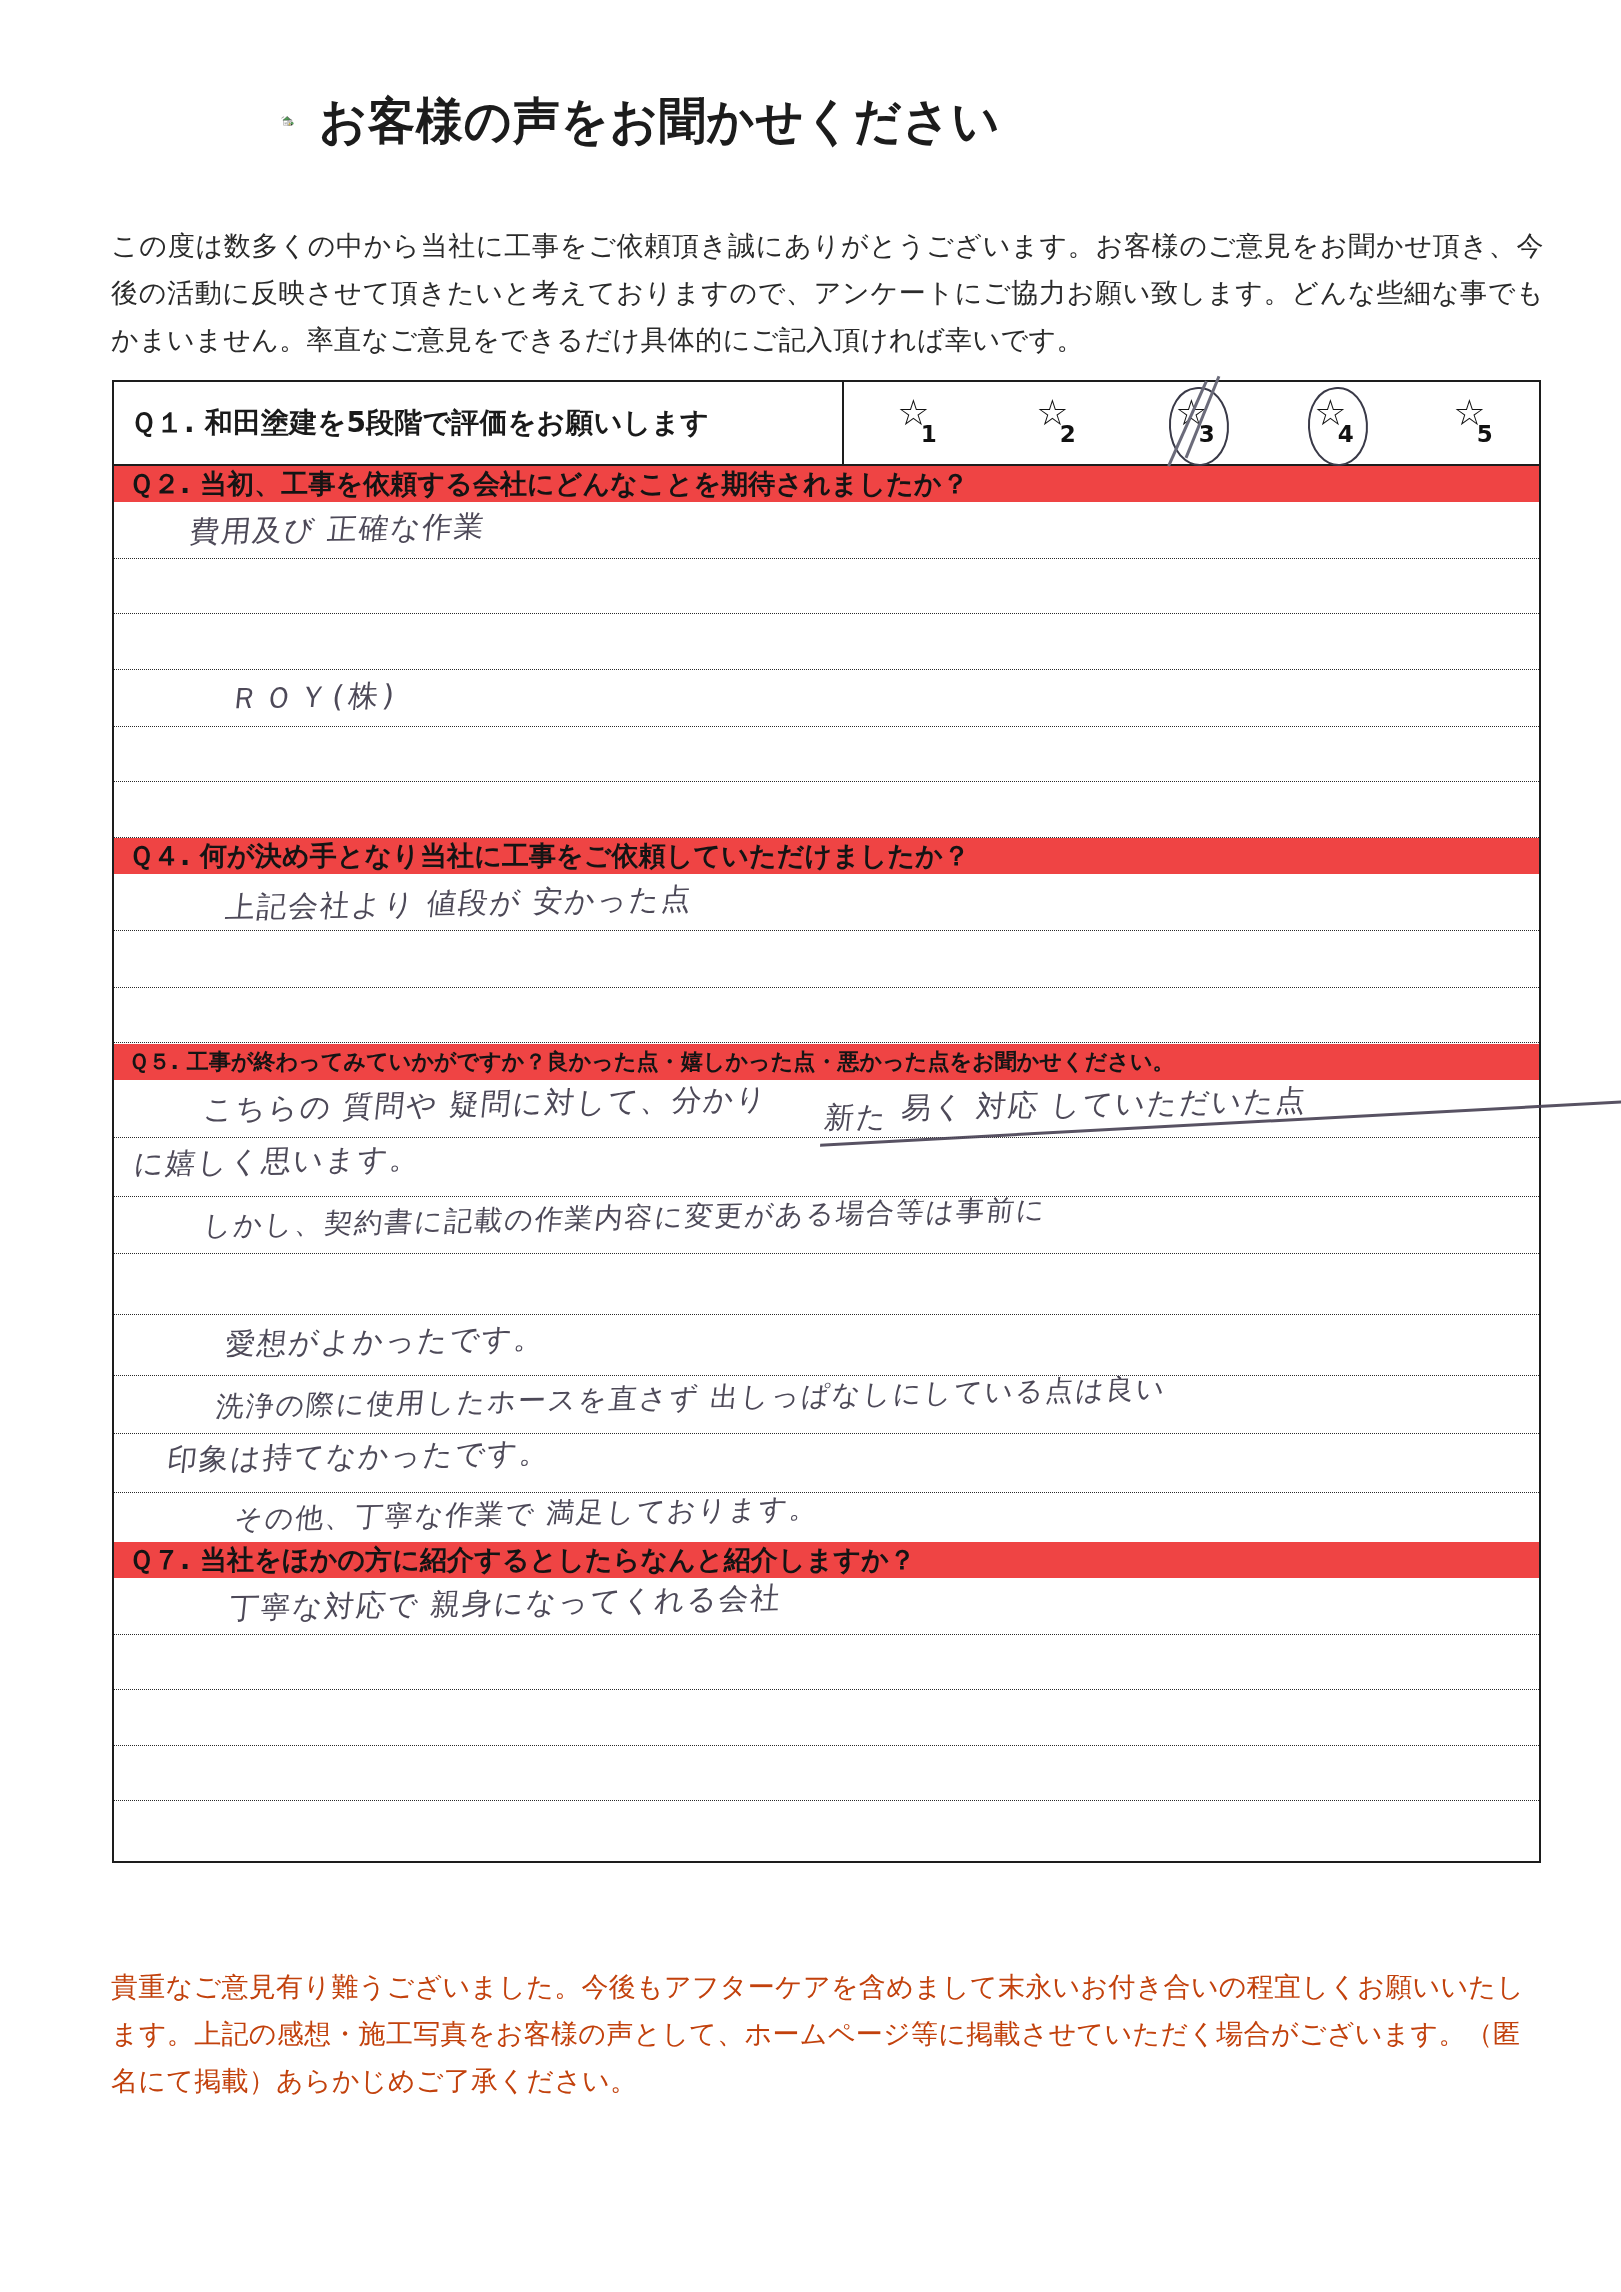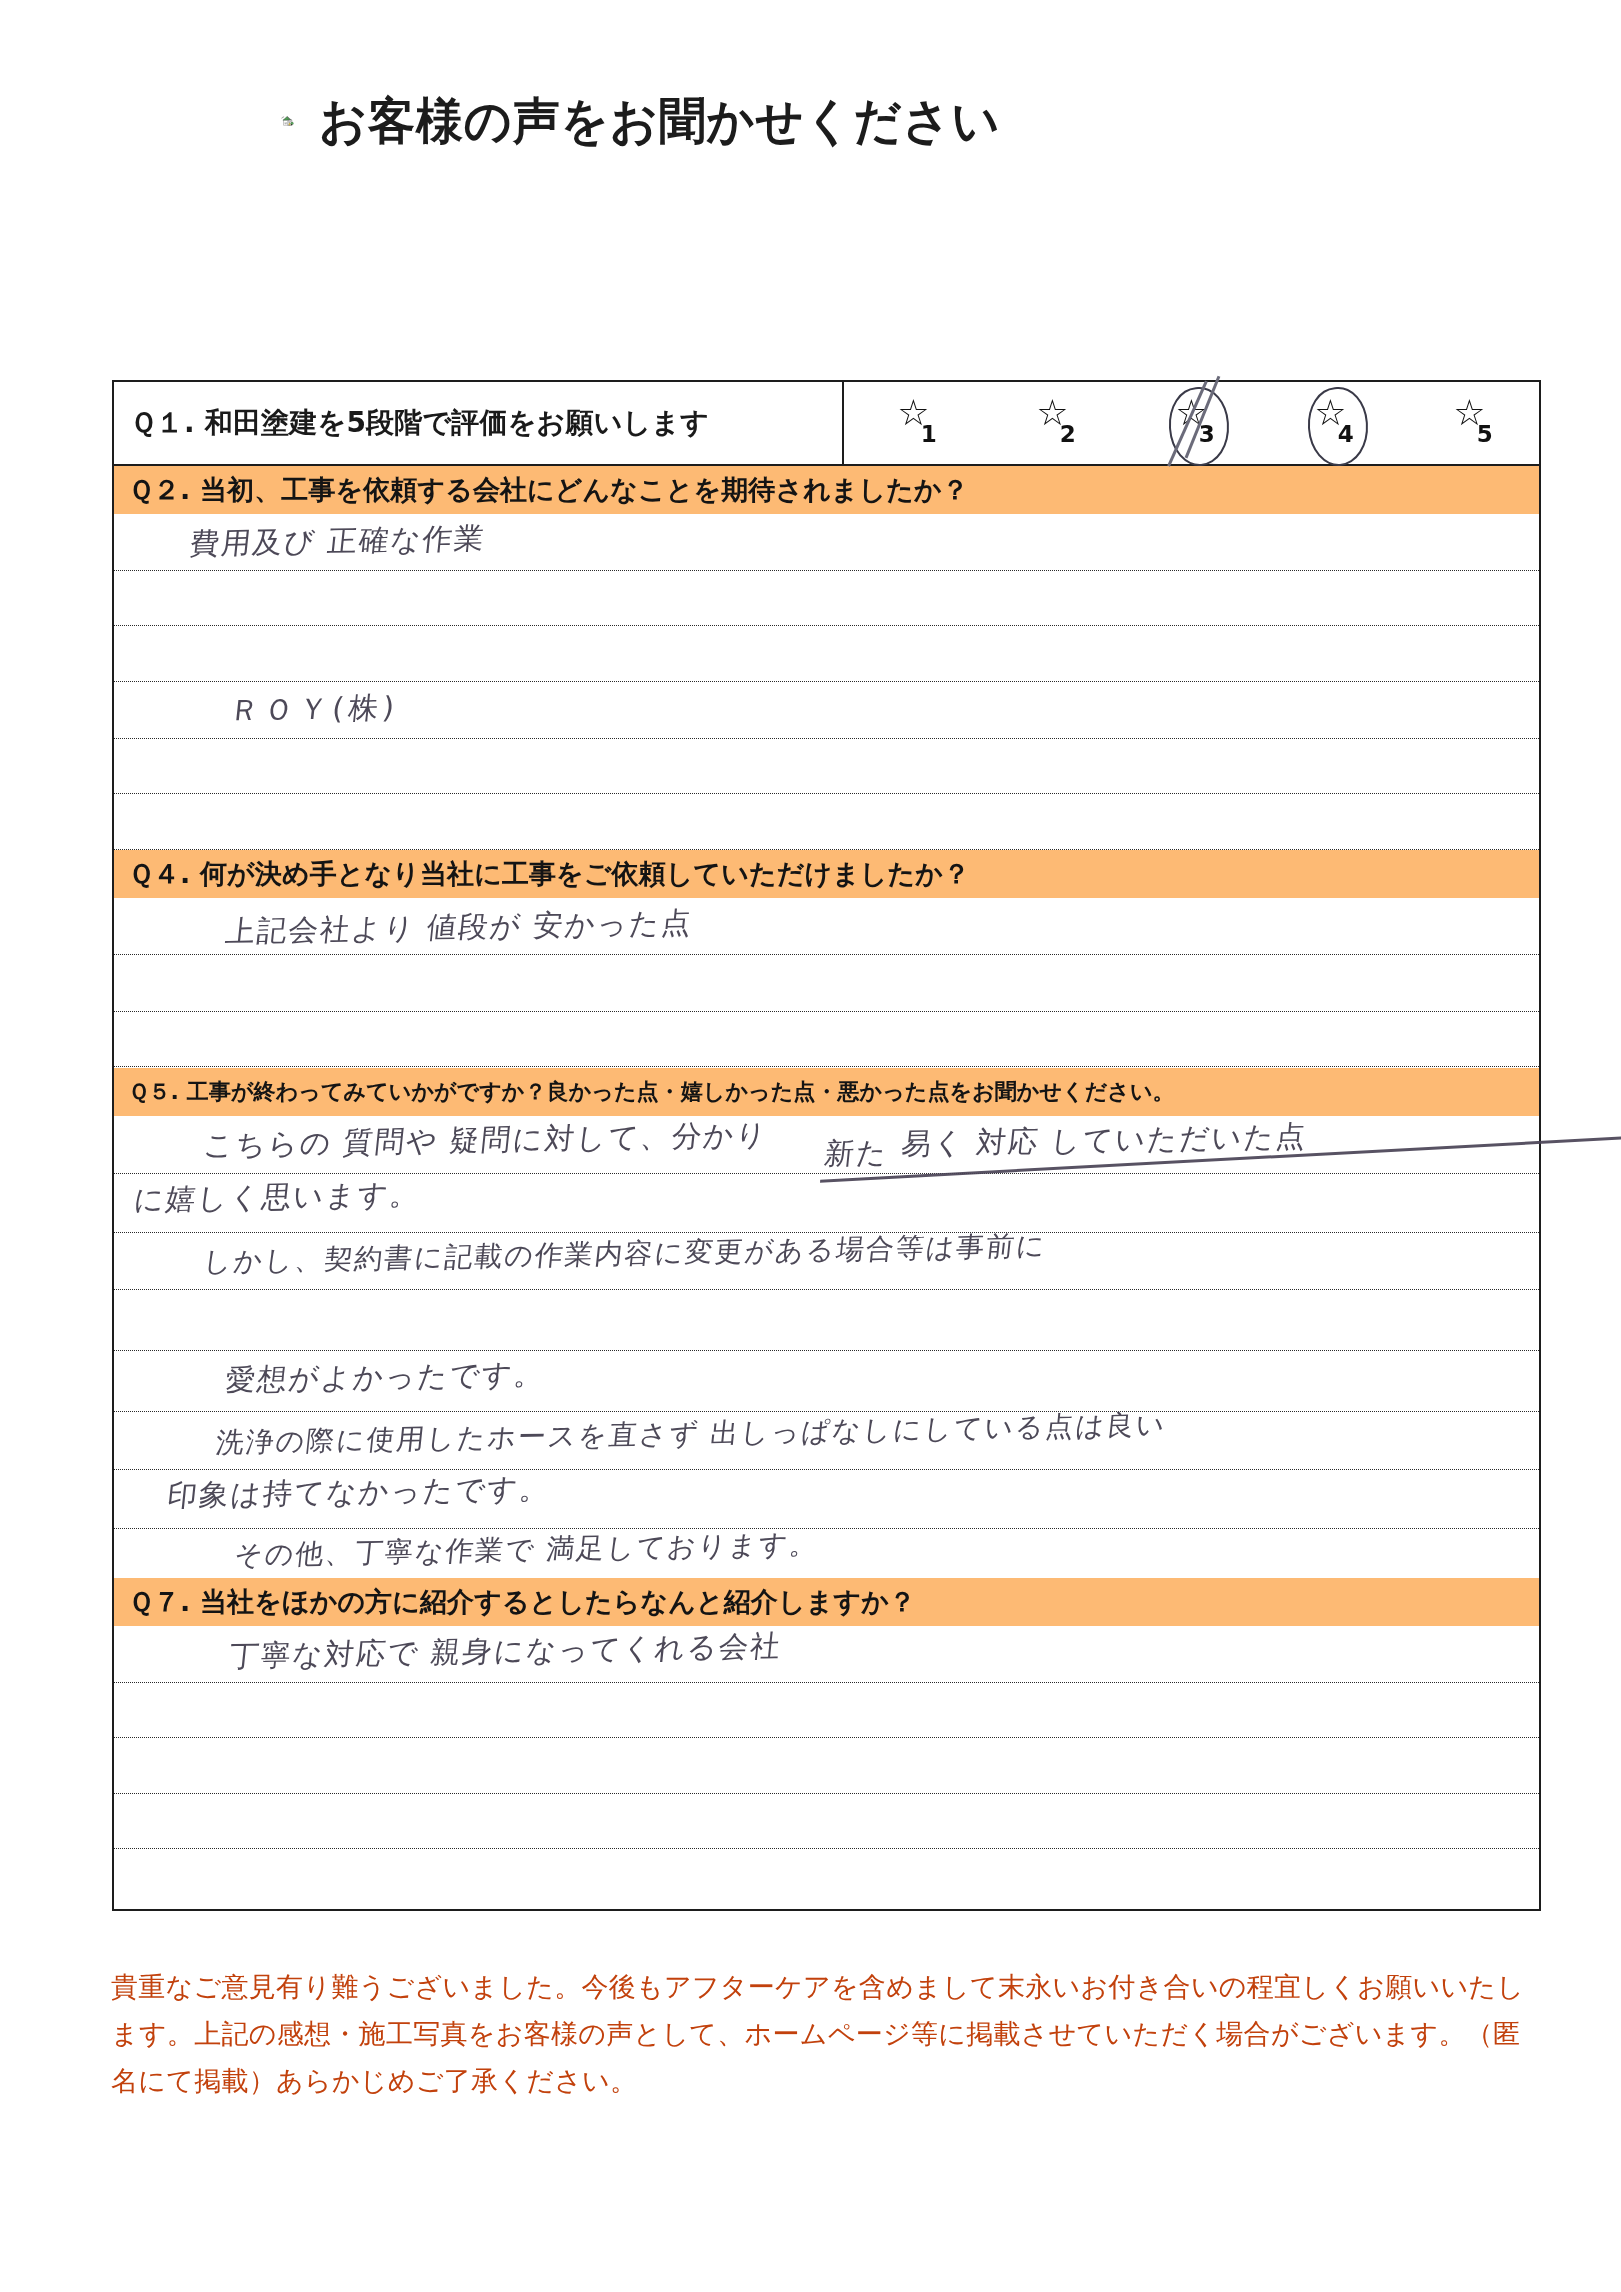--- a/index.html
+++ b/index.html
@@ -153,22 +153,22 @@
   .hand-strike.b {
     margin-left: 9px;
     transform: rotate(22deg);
     height: 88px;
     top: -9px;
   }
 
   
   .qblock { border-bottom: 0; }
   .qhead {
-    background: #fdba74;
-    height: 48px;
+    background: #ef4444;
+    height: 36px;
     display: flex;
     align-items: center;
     padding-left: 14.3px;
     font-size: 27px;
     font-weight: 700;
     letter-spacing: 0.1px;
     color: #141414;
     box-sizing: border-box;
     white-space: nowrap;
   }
@@ -269,20 +269,21 @@
 
         <circle cx="35" cy="62" r="2.6" fill="#2b2b2b"></circle>
         <circle cx="48" cy="62" r="2.6" fill="#2b2b2b"></circle>
         <circle cx="41.5" cy="68" r="3" fill="#2b2b2b"></circle>
         <path d="M31 71 Q41.5 81 52 71" fill="none" stroke="#2b2b2b" stroke-width="2.2" stroke-linecap="round"></path>
       </svg>
     </div>
     <div class="doc-title">お客様の声をお聞かせください</div>
   </div>
 
+  <div class="intro">この度は数多くの中から当社に工事をご依頼頂き誠にありがとうございます。お客様のご意見をお聞かせ頂き、今後の活動に反映させて頂きたいと考えておりますので、アンケートにご協力お願い致します。どんな些細な事でもかまいません。率直なご意見をできるだけ具体的にご記入頂ければ幸いです。</div>
 
   <div class="form">
 
     <div class="q1row">
       <div class="q1label">Ｑ１. 和田塗建を5段階で評価をお願いします</div>
       <div class="q1stars">
 
         <div class="star-cell">
           <span class="star-glyph">☆</span>
           <span class="star-num">1</span>

